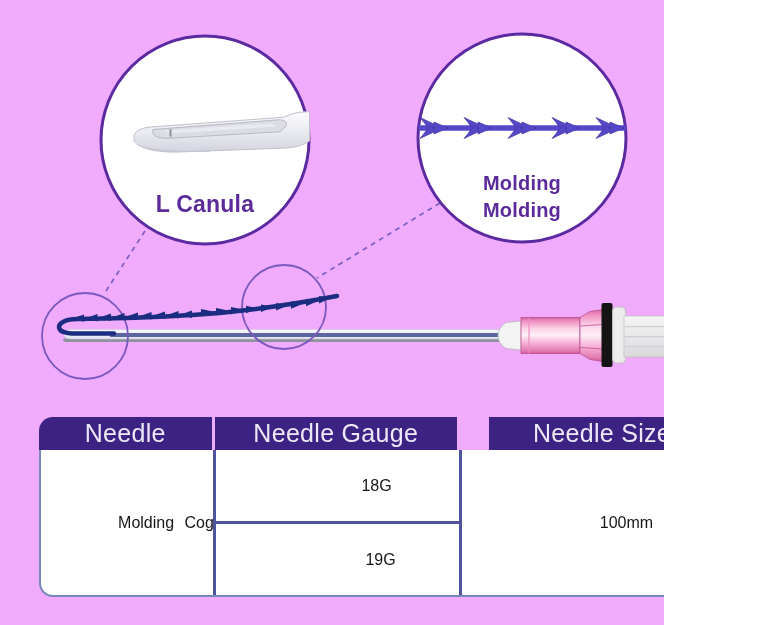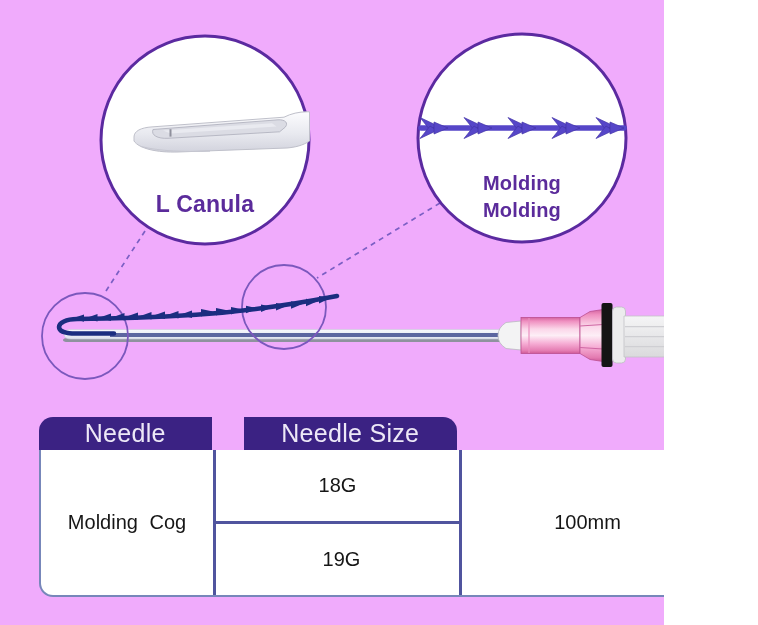--- a/index.html
+++ b/index.html
@@ -70,21 +70,21 @@
   .vline.v1 { left:172px; }
   .vline.v2 { left:418px; }
   .hline {
     position:absolute; left:174.5px; top:71px;
     width:244px; height:2.5px;
     background:#50549e;
   }
   .cell {
     position:absolute;
     display:flex; align-items:center; justify-content:center;
-    color:#161616; font-size:20px;
+    color:#161616; font-size:16px;margin-left:39px;
   }
   .cell.needle-type { left:0; top:0; width:172px; height:145px; word-spacing:6px; }
   .cell.gauge-top   { left:175px; top:0;  width:243px; height:71px; }
   .cell.gauge-bottom{ left:175px; top:74px; width:243px; height:71px;padding-left:8px; }
   .cell.size        { left:421px; top:0;  width:251px; height:145px;text-align:right; }
 </style>
 </head>
 <body>
 
 <div class="stage">
@@ -217,20 +217,21 @@
 
   <div class="callout-label cannula-label">L Canula</div>
   <div class="callout-label thread-label">
     <span>Molding</span>
     <span>Molding</span>
   </div>
 
   <div class="spec-table">
     <div class="spec-header">
       <div class="hcell first">Needle</div>
+      <div class="hcell">Needle Gauge</div>
       <div class="hcell last">Needle Size</div>
     </div>
     <div class="spec-body">
       <div class="vline v1"></div>
       <div class="vline v2"></div>
       <div class="hline"></div>
       <div class="cell needle-type">Molding Cog</div>
       <div class="cell gauge-top">18G</div>
       <div class="cell gauge-bottom">19G</div>
       <div class="cell size">100mm</div>

